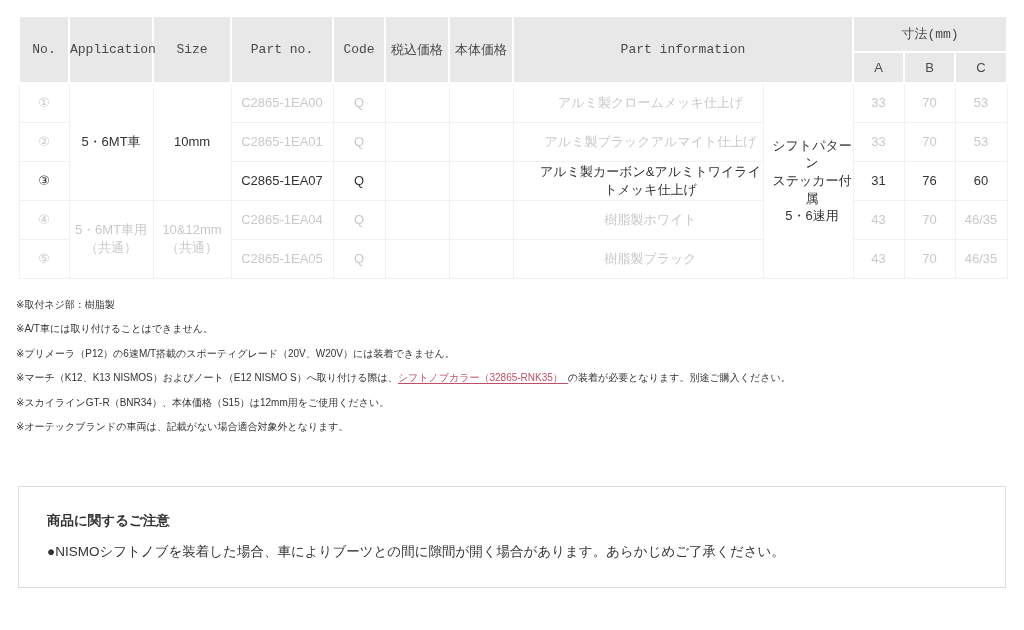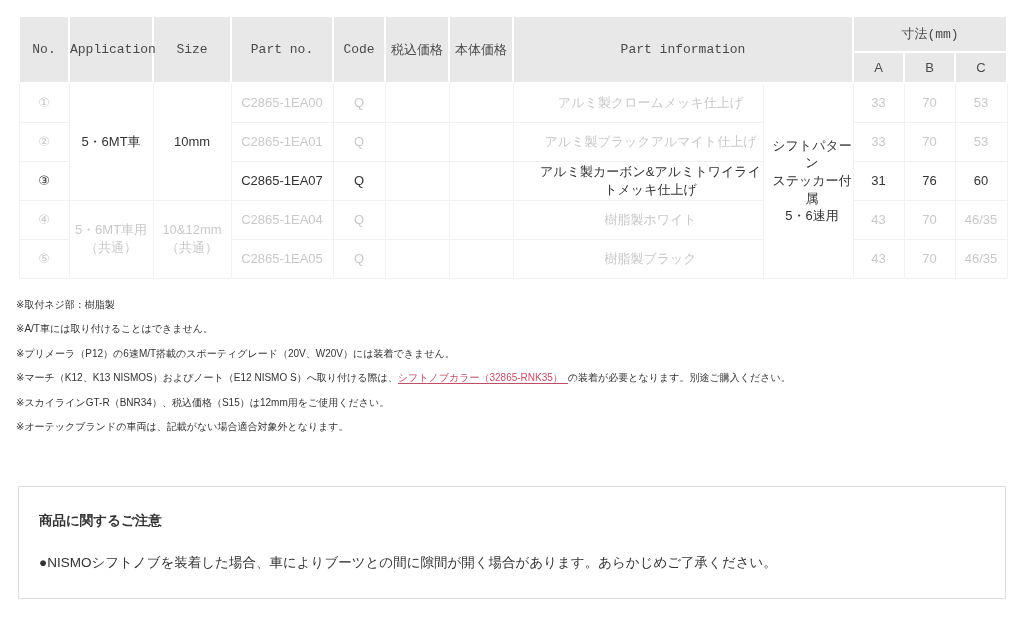--- a/index.html
+++ b/index.html
@@ -71,29 +71,29 @@
     cursor:pointer;
     text-align:right;
   }
 
   
   .notice-box{
     margin-top:46px;
     width:988px;
     border:1px solid var(--border-notice);
     background:#ffffff;
-    padding:25px 30px 26px 20px;
+    padding:25px 30px 26px 28px;
   }
   .notice-title{
     font-size:13.5px;
     font-weight:bold;
     color:var(--text-dark);
   }
   .notice-bullet{
-    margin-top:24px;
+    margin-top:13px;
     font-size:13.5px;
     color:var(--text-dark);
   }
 </style>
 </head>
 <body>
 
 <div class="page">
 
   <table class="parts-table">
@@ -201,21 +201,21 @@
         <td>46/35</td>
       </tr>
     </tbody>
   </table>
 
   <div class="notes">
     <div class="note-line">※取付ネジ部：樹脂製</div>
     <div class="note-line">※A/T車には取り付けることはできません。</div>
     <div class="note-line">※プリメーラ（P12）の6速M/T搭載のスポーティグレード（20V、W20V）には装着できません。</div>
     <div class="note-line"><span>※マーチ（K12、K13 NISMOS）およびノート（E12 NISMO S）へ取り付ける際は、</span><a class="note-link">シフトノブカラー（32865-RNK35）</a><span>の装着が必要となります。別途ご購入ください。</span></div>
-    <div class="note-line">※スカイラインGT-R（BNR34）、税込価格（S15）は12mm用をご使用ください。</div>
+    <div class="note-line">※スカイラインGT-R（BNR34）、本体価格（S15）は12mm用をご使用ください。</div>
     <div class="note-line">※オーテックブランドの車両は、記載がない場合適合対象外となります。</div>
   </div>
 
   <div class="notice-box">
     <div class="notice-title">商品に関するご注意</div>
     <div class="notice-bullet">●NISMOシフトノブを装着した場合、車によりブーツとの間に隙間が開く場合があります。あらかじめご了承ください。</div>
   </div>
 
 </div>
 

